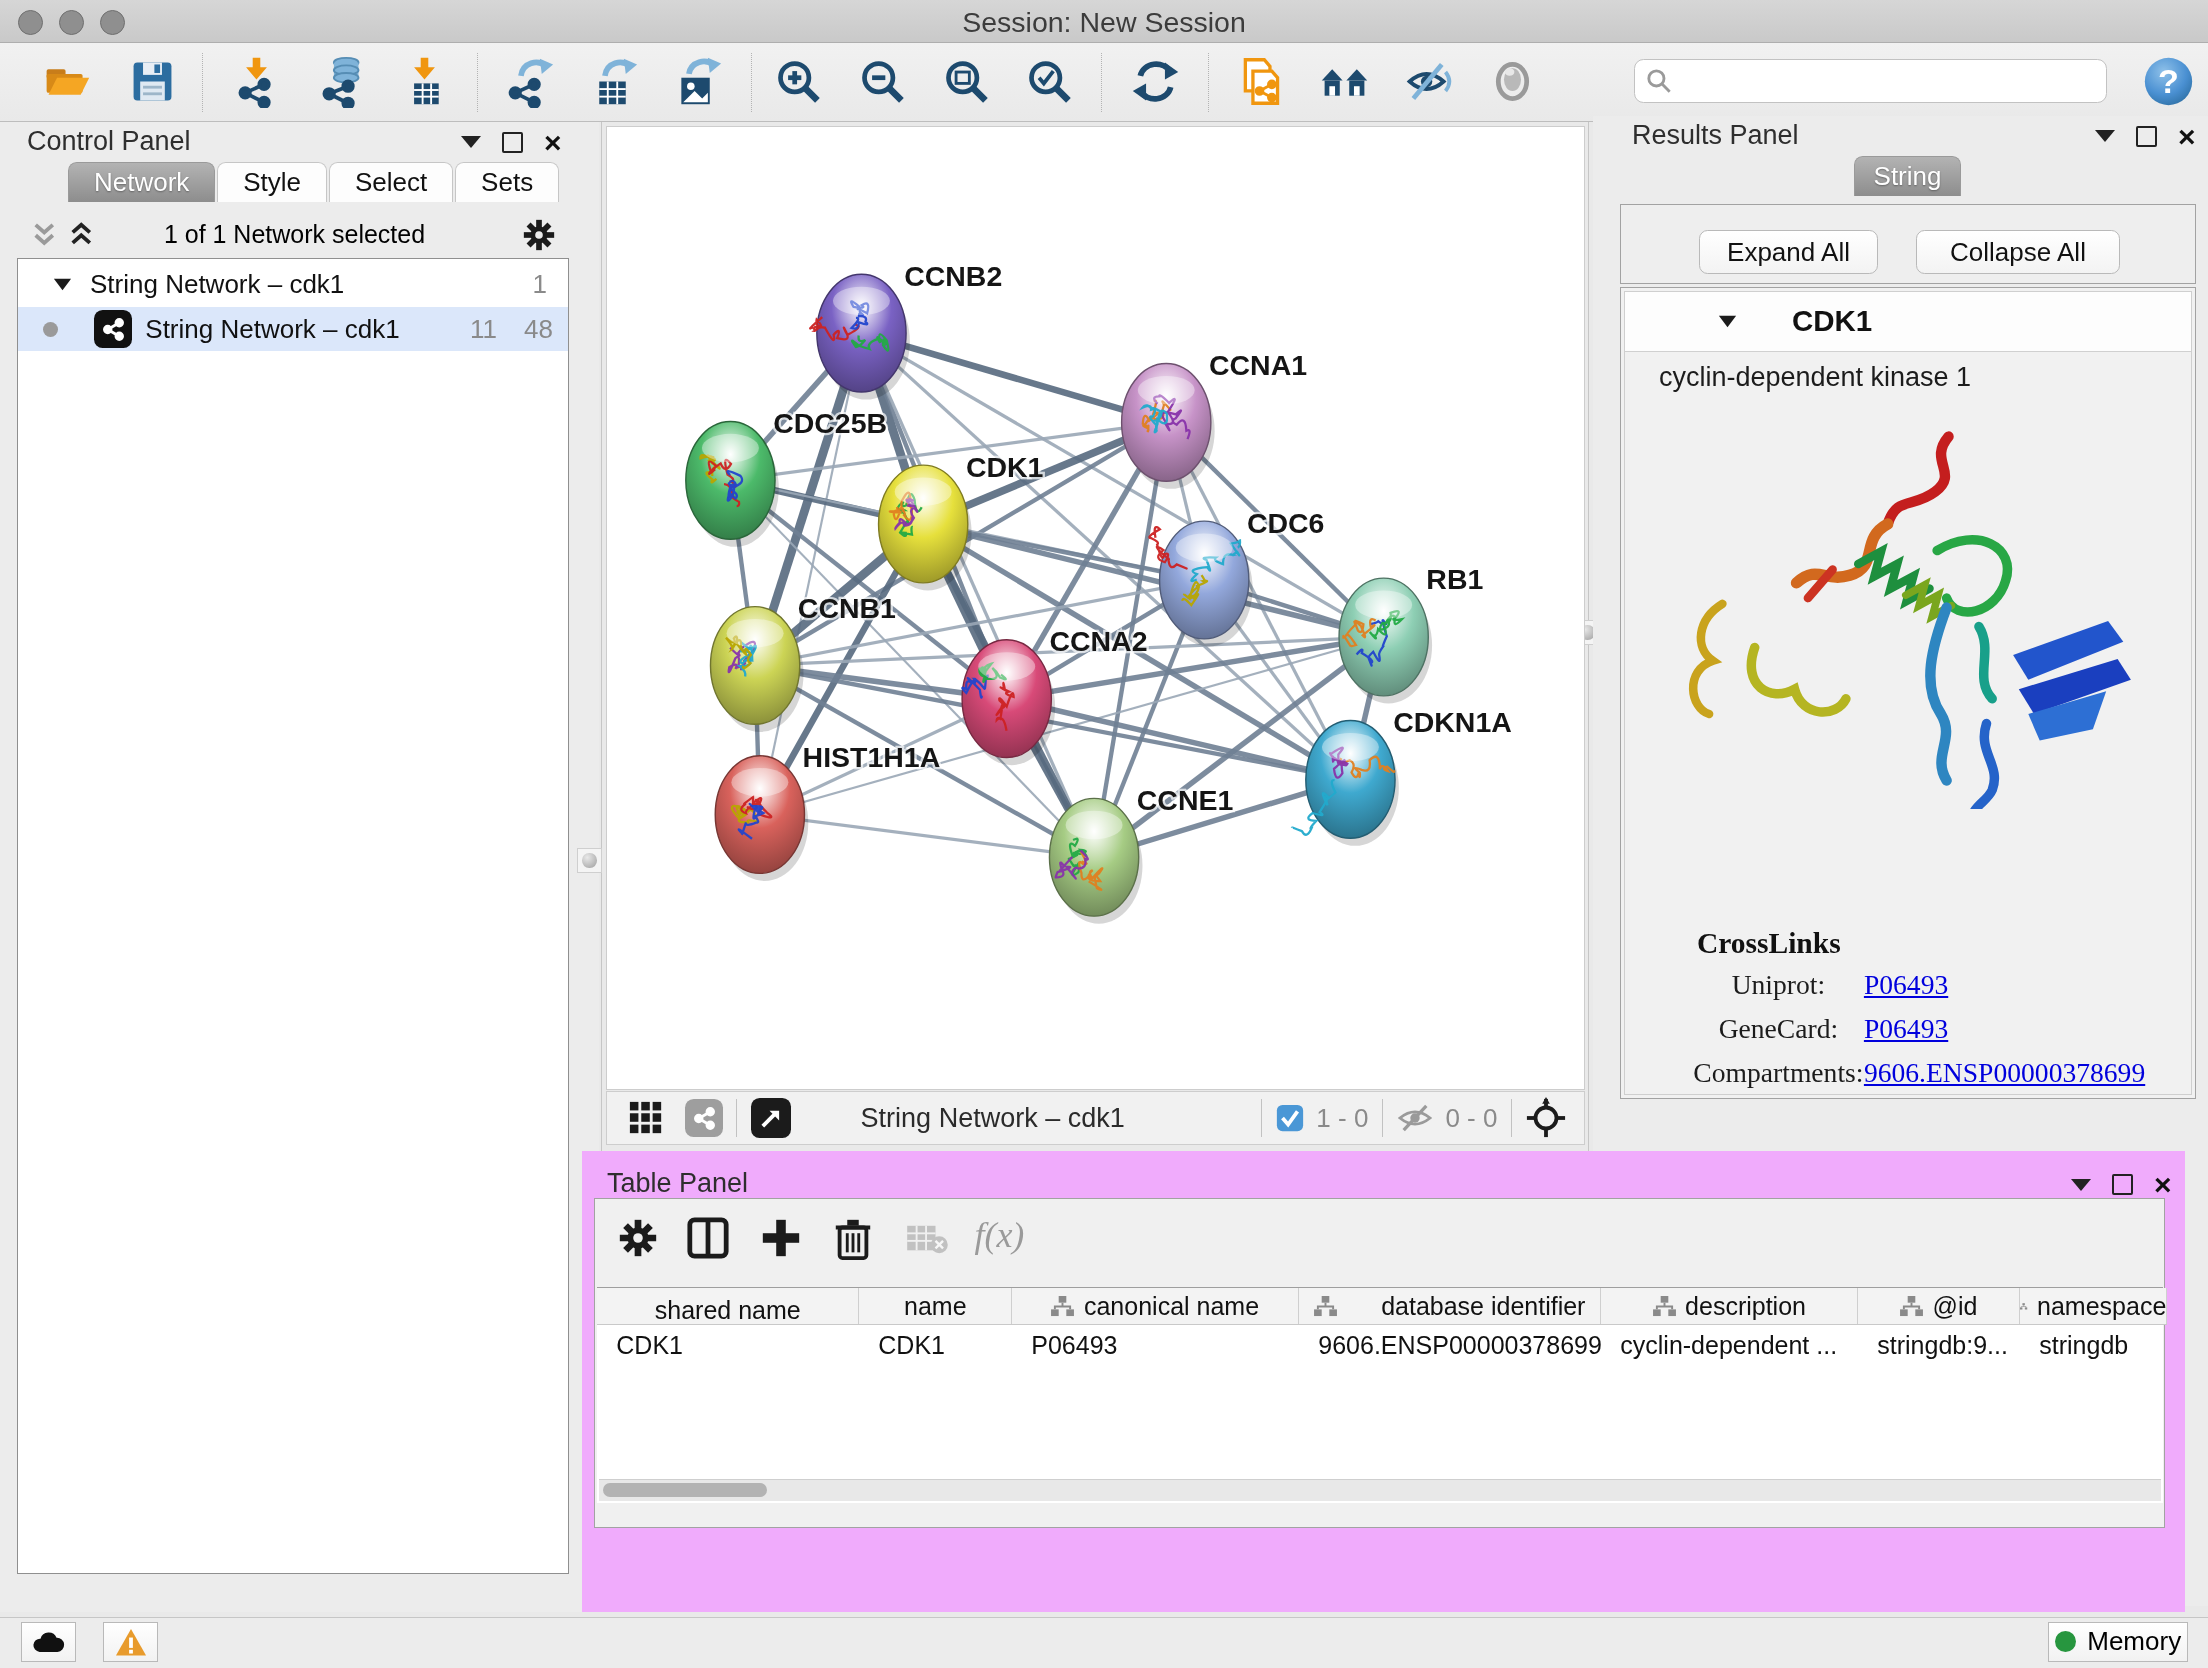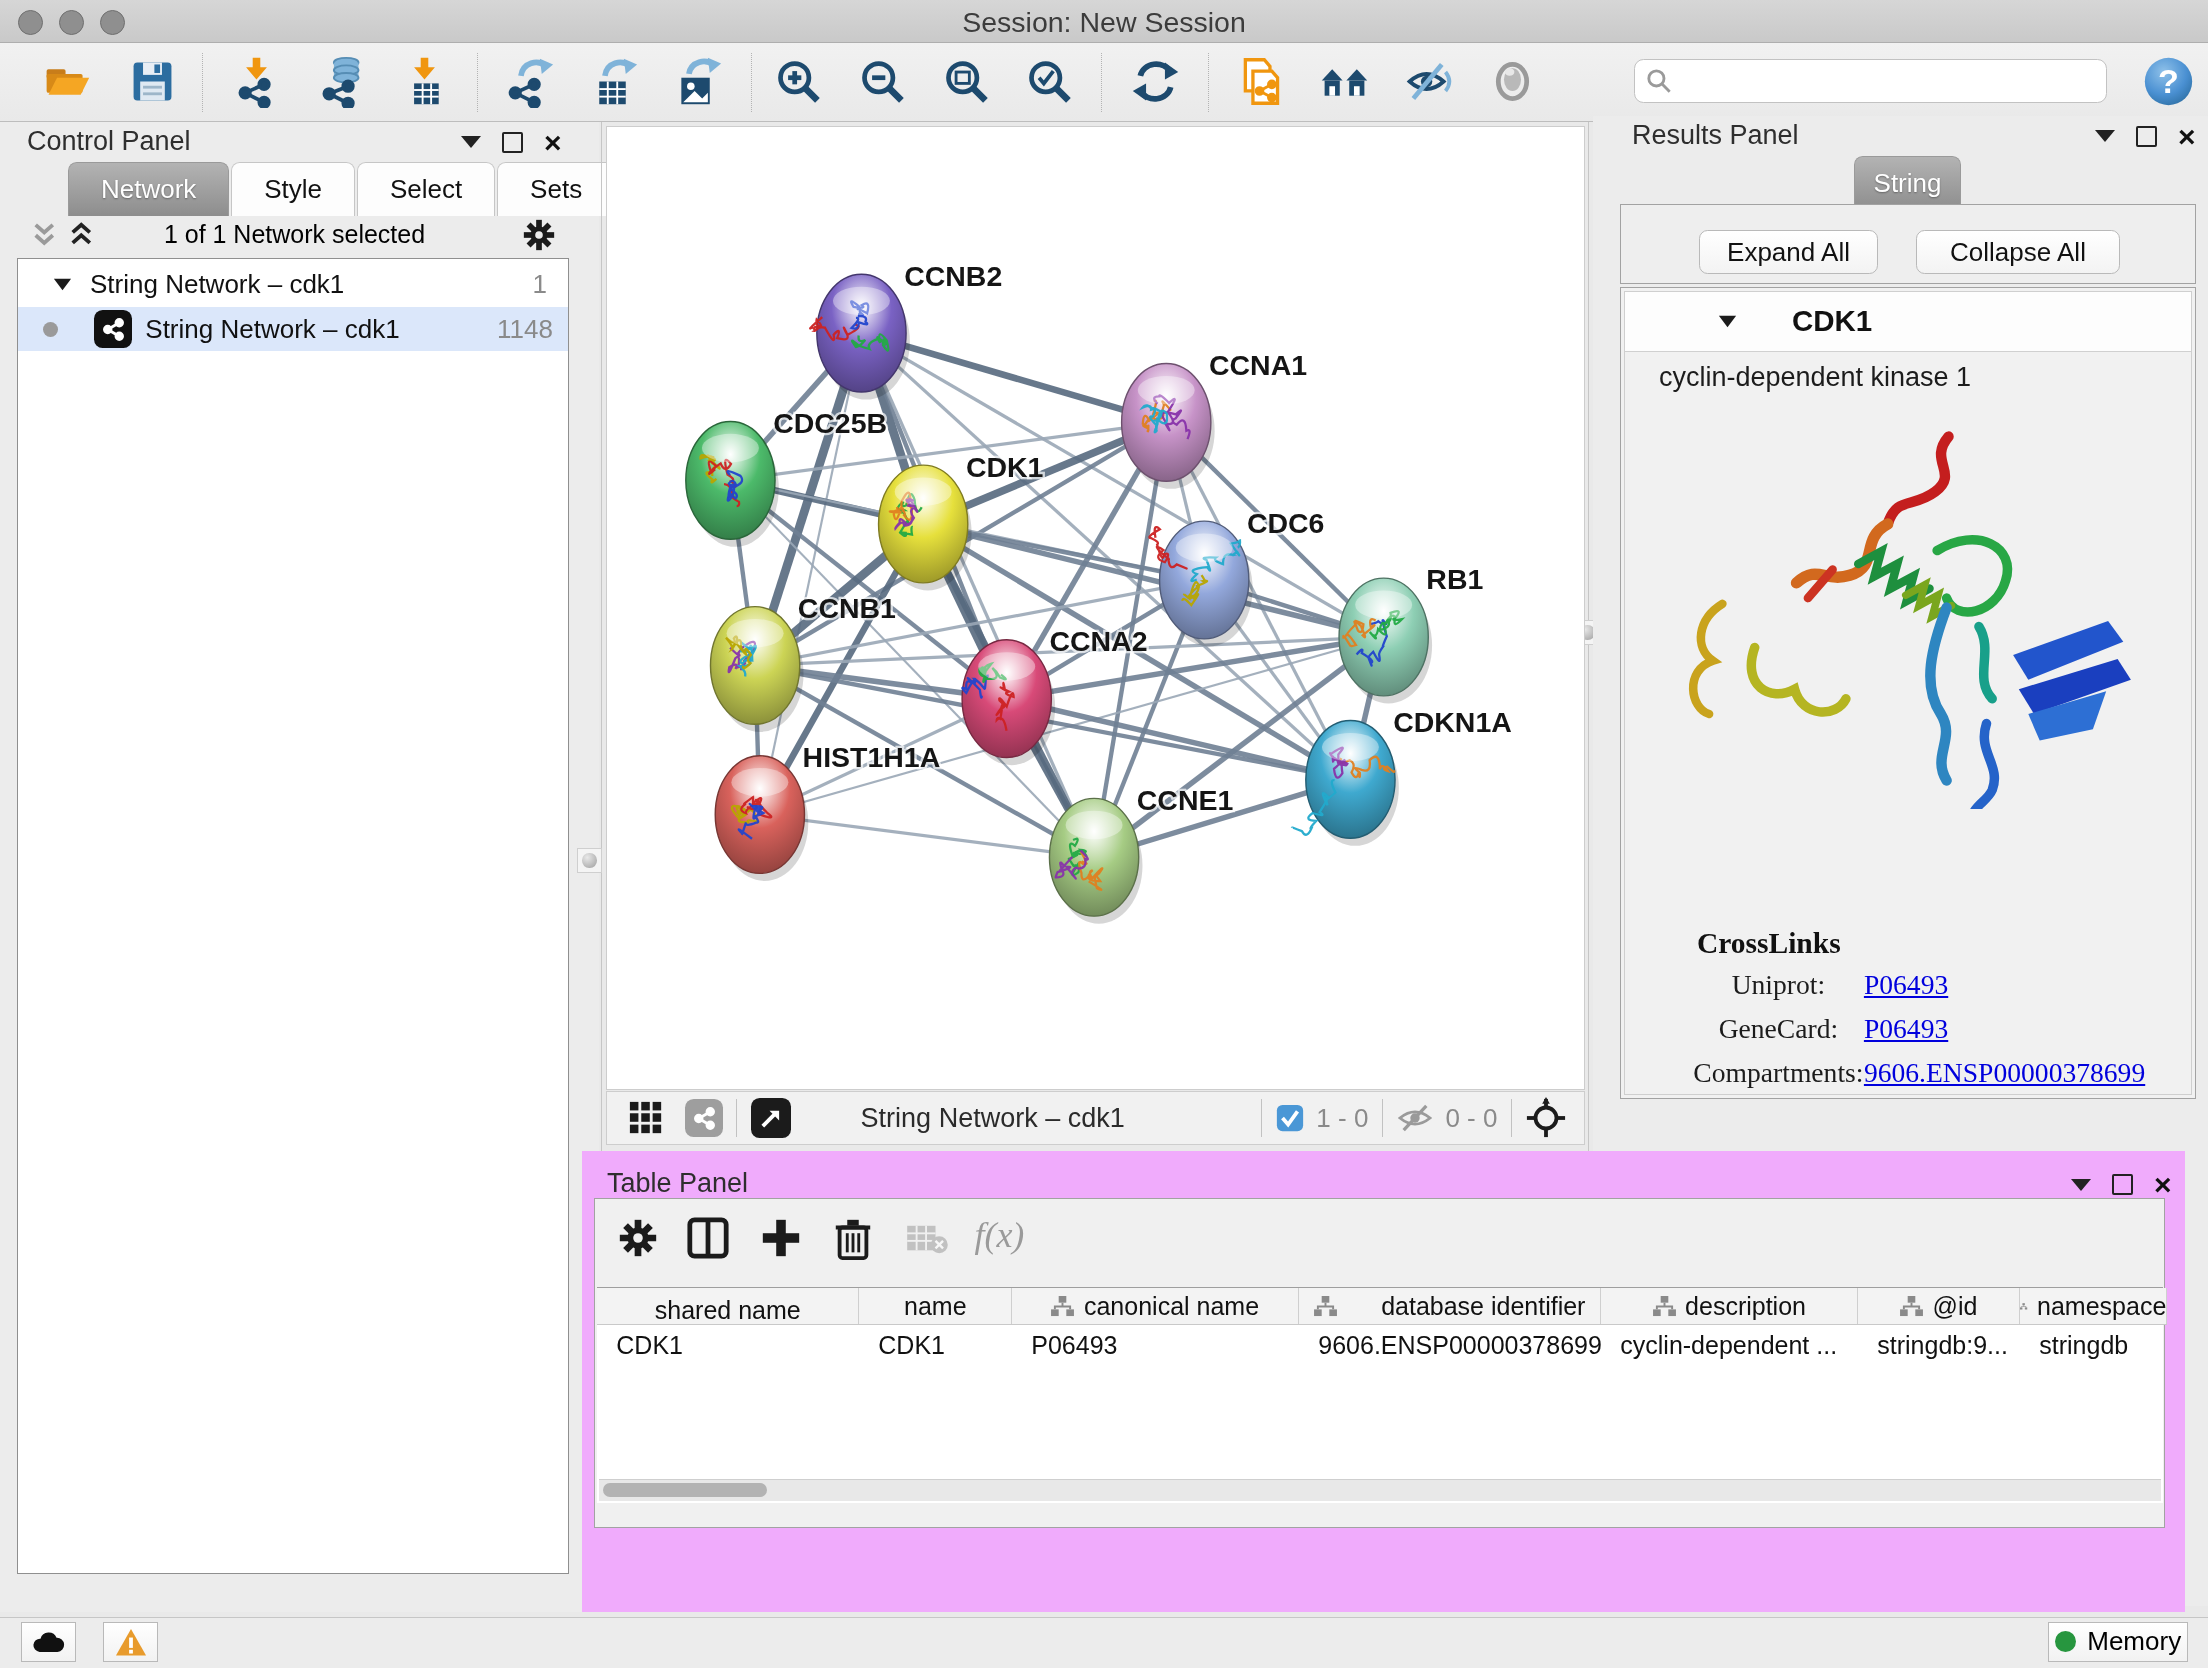--- a/index.html
+++ b/index.html
@@ -14,21 +14,21 @@
   .tbtn{position:absolute;top:12.4px;width:53px;height:53px;cursor:pointer;}
   .tsep{position:absolute;top:9.5px;width:0;height:59px;border-left:1.9px dotted #b3b3b3;}
   .searchbox{position:absolute;left:1634px;top:16px;width:473px;height:44px;background:#fff;border:1.9px solid #c2c2c2;border-radius:9.5px;display:flex;align-items:center;padding-left:9.5px;box-sizing:border-box;}
   .searchbox input{border:none;outline:none;font-size:25px;width:399px;background:transparent;font-family:"Liberation Sans",sans-serif;}
   
   .ptitle{font-size:27px;color:#2e2e2e;}
   .picons{position:absolute;display:flex;gap:21px;align-items:center;}
   .tri{width:0;height:0;border-left:10.5px solid transparent;border-right:10.5px solid transparent;border-top:12.4px solid #222;}
   .flt{width:17px;height:17px;border:2.9px solid #222;border-radius:1.9px;}
   .xch{font-size:30px;font-weight:bold;color:#111;line-height:19px;}
-  .tab{height:54px;display:flex;align-items:center;justify-content:center;font-size:26px;background:#fdfdfd;border:1px solid #c6c6c6;border-bottom:none;border-radius:8.6px 8.6px 0 0;color:#111;padding:0 32px;box-sizing:border-box;cursor:pointer;}
+  .tab{height:40px;display:flex;align-items:center;justify-content:center;font-size:26px;background:#fdfdfd;border:1px solid #c6c6c6;border-bottom:none;border-radius:8.6px 8.6px 0 0;color:#111;padding:0 25px;box-sizing:border-box;cursor:pointer;}
   .tab.active{background:linear-gradient(#b3b3b3,#8d8d8d);color:#fff;border-color:#9a9a9a;text-shadow:0 1px 1.9px rgba(0,0,0,.35);}
   .btn{background:linear-gradient(#ffffff,#f3f3f3);border:1.9px solid #b9b9b9;border-radius:8.6px;font-size:26px;color:#111;display:flex;align-items:center;justify-content:center;cursor:pointer;}
   
   .cpanel{left:0;top:122px;width:599px;height:1490px;background:#ececec;}
   .treebox{position:absolute;left:17px;top:136px;width:550px;height:1314px;background:#fff;border:1.9px solid #8f8f8f;}
   .trow{position:absolute;left:0;width:100%;height:44px;display:flex;align-items:center;font-size:26px;color:#111;}
   .badge{color:#8a8a8a;font-size:26px;}
   .shareicon{width:38px;height:38px;border-radius:8.6px;background:#111;display:flex;align-items:center;justify-content:center;}
   
   .canvas{left:606px;top:126px;width:979px;height:964px;background:#ffffff;border:1px solid #cdcdcd;box-sizing:border-box;font-weight:bold;}
@@ -298,21 +298,21 @@
                 <line x1="7" y1="13" x2="19" y2="6"></line>
                 <line x1="7" y1="13" x2="19" y2="20"></line>
                 <circle cx="7" cy="13" r="3.4"></circle>
                 <circle cx="19" cy="6" r="3.4"></circle>
                 <circle cx="19" cy="20" r="3.4"></circle>
               </g>
             </svg>
         </span>
         <span style="margin-left:13.3px">String Network – cdk1</span>
         <span class="badge" style="margin-left:auto">11</span>
-        <span class="badge" style="margin-right:15px">48</span>
+        <span class="badge" style="margin-left:27px;margin-right:15px">48</span>
       </div>
     </div>
   </div>
 
   <div class="vsep" style="left:601px;top:122px;height:1490px"></div>
   <div class="handle" style="left:577px;top:848px">
       <div></div>
     </div>
   <div class="vsep" style="left:1588px;top:122px;height:1029px"></div>
   <div class="handle" style="left:1575px;top:620px">

